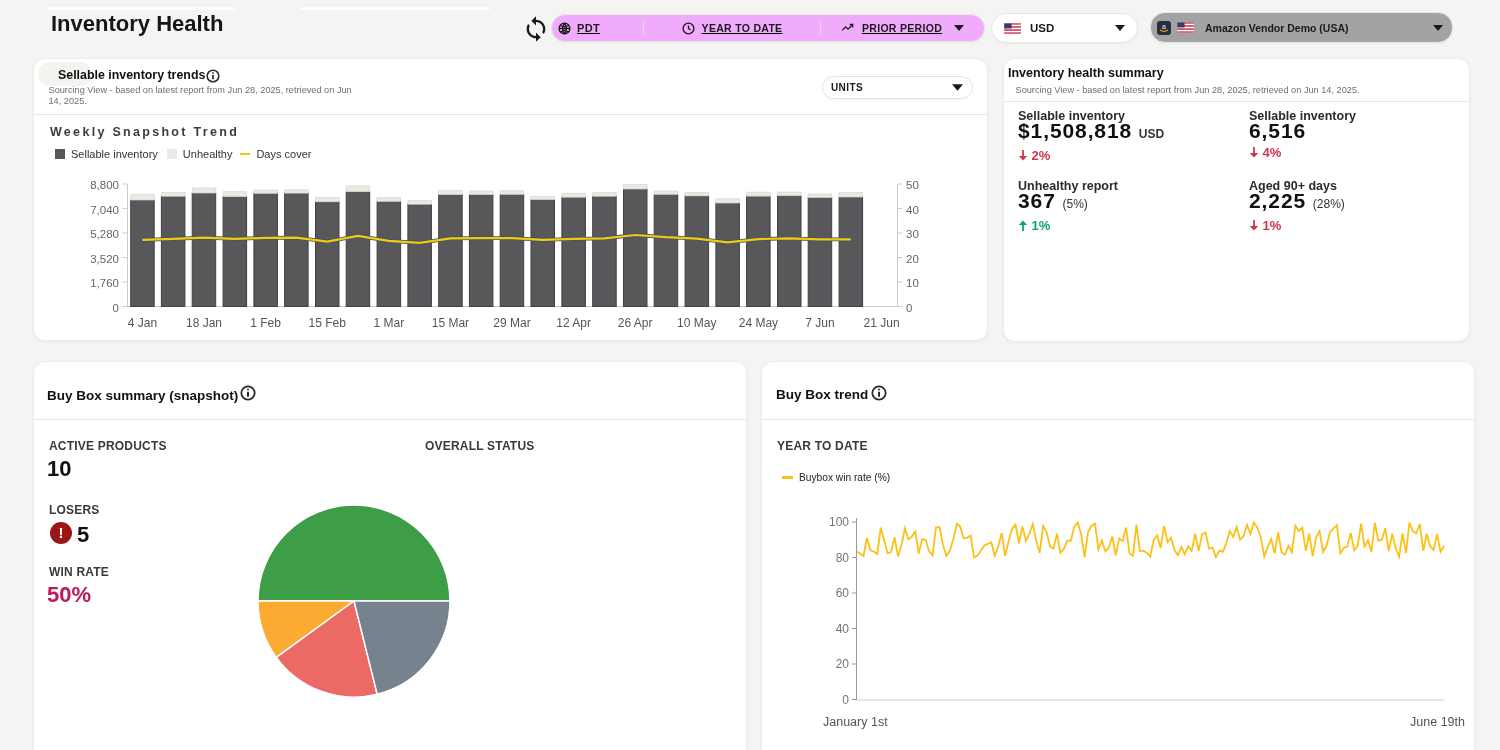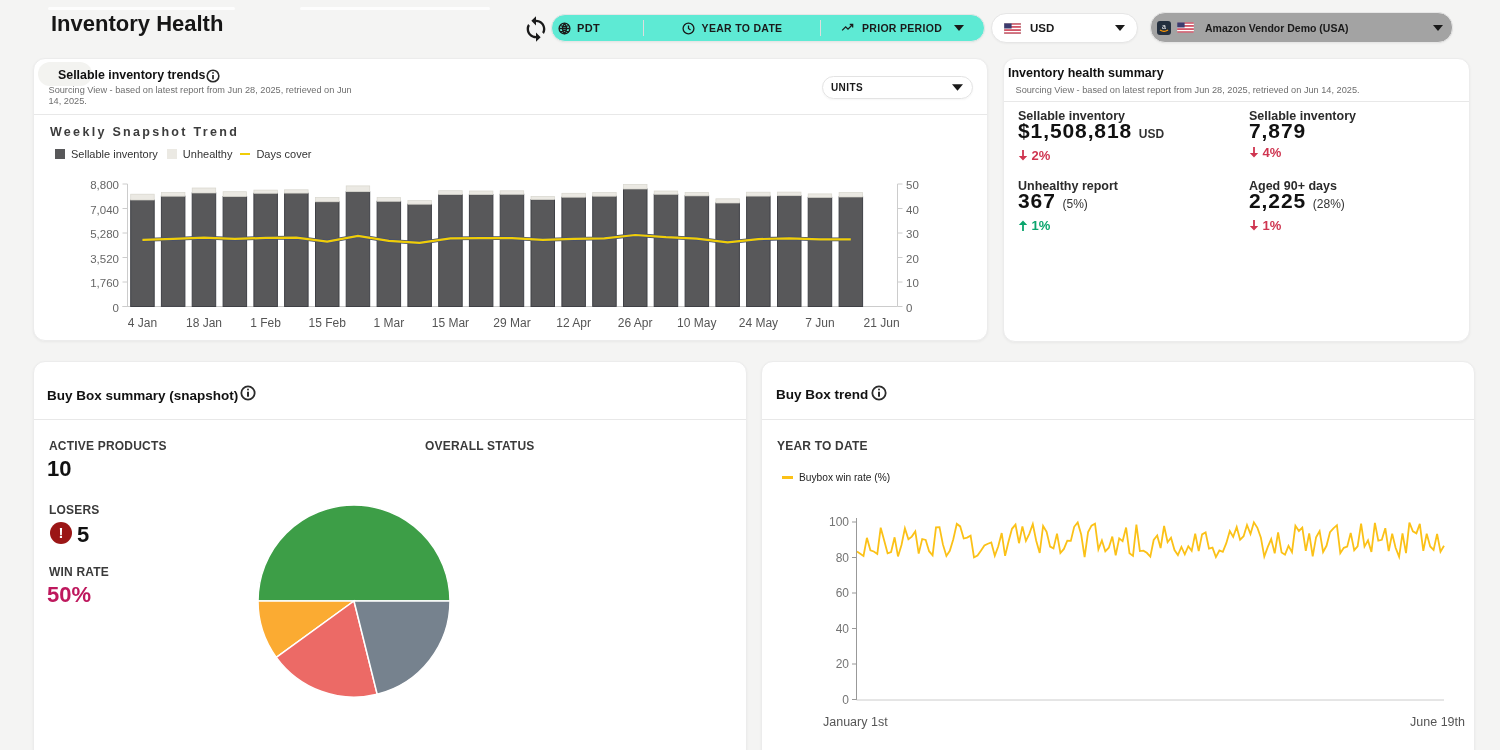--- a/index.html
+++ b/index.html
@@ -15,21 +15,21 @@
 <body>
 
 <div class="abs" style="left:48px; top:7px; width:187px; height:3px; background:#fdfdfd; border-radius:2px;"></div>
 <div class="abs" style="left:300px; top:7px; width:190px; height:3px; background:#fdfdfd; border-radius:2px;"></div>
 <div class="abs" style="left:51px; top:11px; font-size:22px; font-weight:bold; color:#161616;">Inventory Health</div>
 
 <svg class="abs" style="left:522px; top:15px;" width="28" height="28" viewBox="0 0 24 24">
   <path fill="#1a1a1a" d="M12 4V1L8 5l4 4V6c3.31 0 6 2.69 6 6 0 1.01-.25 1.97-.7 2.8l1.46 1.46C19.54 15.03 20 13.57 20 12c0-4.42-3.58-8-8-8zm-6 8c0-1.01.25-1.97.7-2.8L5.24 7.74C4.46 8.97 4 10.43 4 12c0 4.42 3.58 8 8 8v3l4-4-4-4v3c-3.31 0-6-2.69-6-6z"></path>
 </svg>
 
-<div class="abs" style="left:551px; top:14px; width:434px; height:28px; background:#5eead4; border:1px solid #e6e6e6; border-radius:14px; display:flex; align-items:center; box-shadow:0 1px 2px rgba(0,0,0,.04);">
+<div class="abs" style="left:551px; top:14px; width:434px; height:28px; background:#f0abfc; border:1px solid #e6e6e6; border-radius:14px; display:flex; align-items:center; box-shadow:0 1px 2px rgba(0,0,0,.04);text-decoration:underline;">
   <div style="display:flex; align-items:center; gap:6px; padding-left:6px; width:91px;">
     <svg width="13" height="13" viewBox="0 0 24 24" fill="none" stroke="#1a1a1a" stroke-width="2.4">
         <circle cx="12" cy="12" r="10"></circle>
         <path d="M2.5 12 h19 M12 2.5 a14 14 0 0 1 0 19 a14 14 0 0 1 0-19 M4 6.5 a14 9 0 0 0 16 0 M4 17.5 a14 9 0 0 1 16 0"></path>
       </svg>
     <span style="font-size:11px; font-weight:bold; color:#1a1a1a; letter-spacing:.3px;">PDT</span>
   </div>
   <div style="width:1px; height:16px; background:#ddd;"></div>
   <div style="display:flex; align-items:center; gap:7px; justify-content:center; width:176px;">
     <svg width="13" height="13" viewBox="0 0 24 24" fill="none" stroke="#1a1a1a" stroke-width="2.4">
@@ -232,21 +232,21 @@
 
   <div class="abs" style="left:14px; top:52px;">
     <div style="font-size:12.5px; font-weight:bold; color:#2b2b2b; line-height:11px;">Sellable inventory</div>
     <div style="margin-top:0; font-size:21px; font-weight:bold; color:#111; line-height:18px; letter-spacing:.9px;">$1,508,818 <span style="font-size:12px; letter-spacing:0; color:#333;">USD</span></div>
     <div style="margin-top:5px; font-size:13px; font-weight:bold; color:#cf3550;"><svg width="10" height="11" viewBox="0 0 10 11" style="vertical-align:-1px;">
           <path d="M4.1 0 h1.8 v6 h3.3 L5 10.6 L0.8 6 h3.3 z" fill="#cf3550"></path>
         </svg>&nbsp;2%</div>
   </div>
   <div class="abs" style="left:245px; top:52px;">
     <div style="font-size:12.5px; font-weight:bold; color:#2b2b2b; line-height:11px;">Sellable inventory</div>
-    <div style="margin-top:0; font-size:21px; font-weight:bold; color:#111; line-height:18px; letter-spacing:.9px;">7,879</div>
+    <div style="margin-top:0; font-size:21px; font-weight:bold; color:#111; line-height:18px; letter-spacing:.9px;">6,516</div>
     <div style="margin-top:5px; font-size:13px; font-weight:bold; color:#cf3550;"><svg width="10" height="11" viewBox="0 0 10 11" style="vertical-align:-1px;">
           <path d="M4.1 0 h1.8 v6 h3.3 L5 10.6 L0.8 6 h3.3 z" fill="#cf3550"></path>
         </svg>&nbsp;4%</div>
   </div>
   <div class="abs" style="left:14px; top:122px;">
     <div style="font-size:12.5px; font-weight:bold; color:#2b2b2b; line-height:11px;">Unhealthy report</div>
     <div style="margin-top:0; font-size:21px; font-weight:bold; color:#111; line-height:18px; letter-spacing:.9px;">367 <span style="font-size:12px; font-weight:normal; letter-spacing:0; color:#333;">(5%)</span></div>
     <div style="margin-top:5px; font-size:13px; font-weight:bold; color:#0aa56d;"><svg width="10" height="11" viewBox="0 0 10 11" style="vertical-align:-1px;">
           <path d="M4.1 11 h1.8 V5 h3.3 L5 0.4 L0.8 5 h3.3 z" fill="#0aa56d"></path>
         </svg>&nbsp;1%</div>

